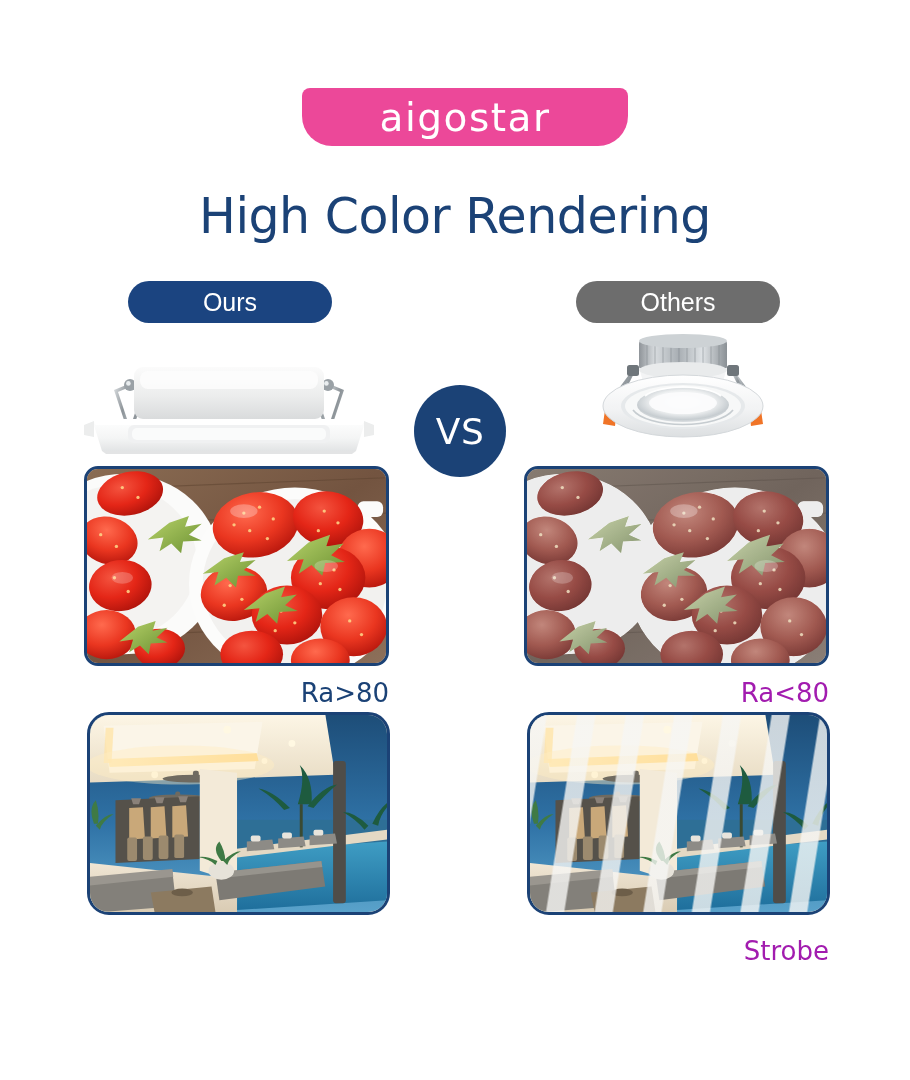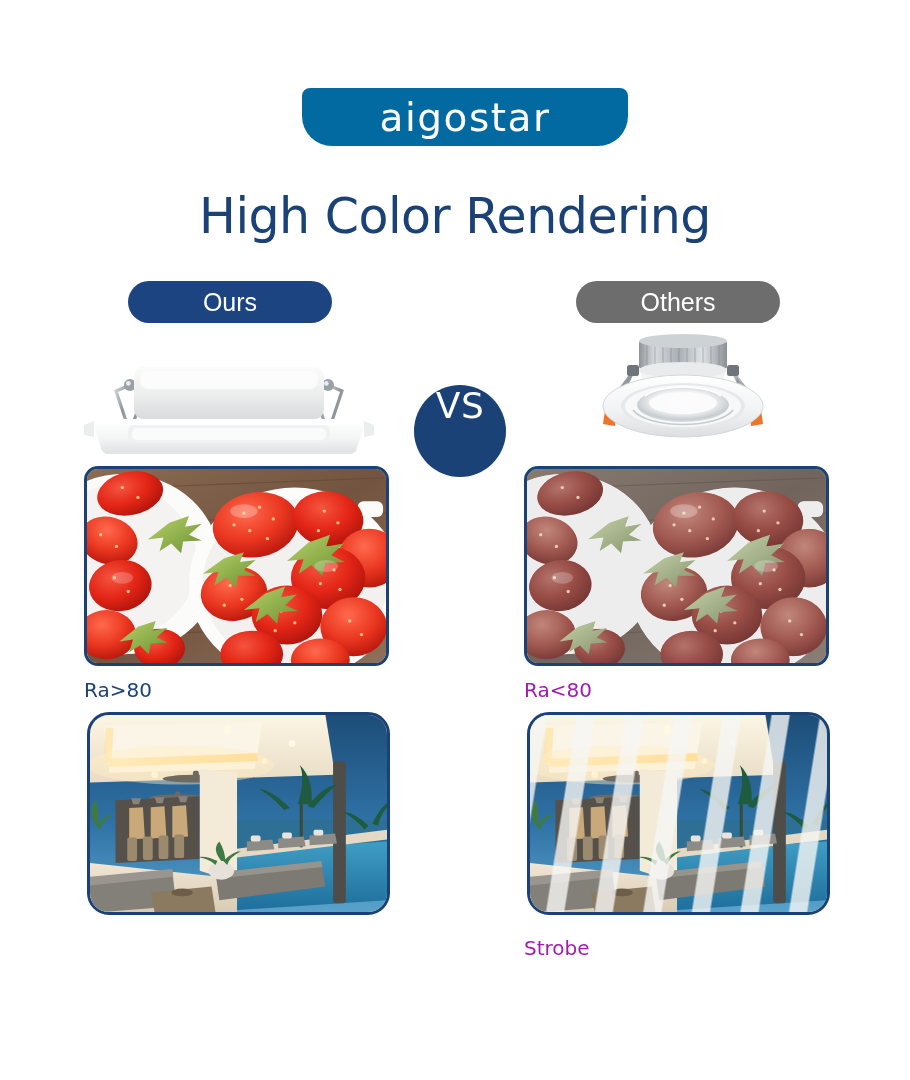--- a/index.html
+++ b/index.html
@@ -19,21 +19,21 @@
     background: #ffffff;
   }
 
   
   .brand-banner {
     position: absolute;
     left: 302px;
     top: 88px;
     width: 326px;
     height: 58px;
-    background: #0369a1;
+    background: #ec4899;
     border-radius: 8px 8px 30px 30px;
     display: flex;
     align-items: center;
     justify-content: center;
   }
   .brand-logo {
     color: #ffffff;
     font-size: 39px;
     letter-spacing: 1.5px;
     font-weight: 400;
@@ -73,21 +73,21 @@
   
   .vs-badge {
     position: absolute;
     left: 414px;
     top: 385px;
     width: 92px;
     height: 92px;
     border-radius: 50%;
     background: #1b4276;
     display: flex;
-    align-items: flex-start;
+    align-items: center;
     justify-content: center;
     color: #ffffff;
     font-size: 36px;
     letter-spacing: 0.5px;
     font-family: "DejaVu Sans", sans-serif;
   }
 
   
   .product {
     position: absolute;
@@ -124,22 +124,22 @@
       rgba(255,255,255,0.00) 34px,
       rgba(255,255,255,0.00) 48px
     );
     pointer-events: none;
   }
 
   
   .caption {
     position: absolute;
     width: 305px;
-    text-align: left;
-    font-size: 20px;
+    text-align: right;
+    font-size: 26px;
     font-family: "DejaVu Sans", sans-serif;
   }
   .cap-navy { color: #1b4276; }
   .cap-gray { color: #a21caf; }
   .cap-fruit-left  { left: 84px;  top: 678px; }
   .cap-fruit-right { left: 524px; top: 678px; }
   .cap-room-left   { left: 84px;  top: 936px; }
   .cap-room-right  { left: 524px; top: 936px; }
 </style>
 </head>

